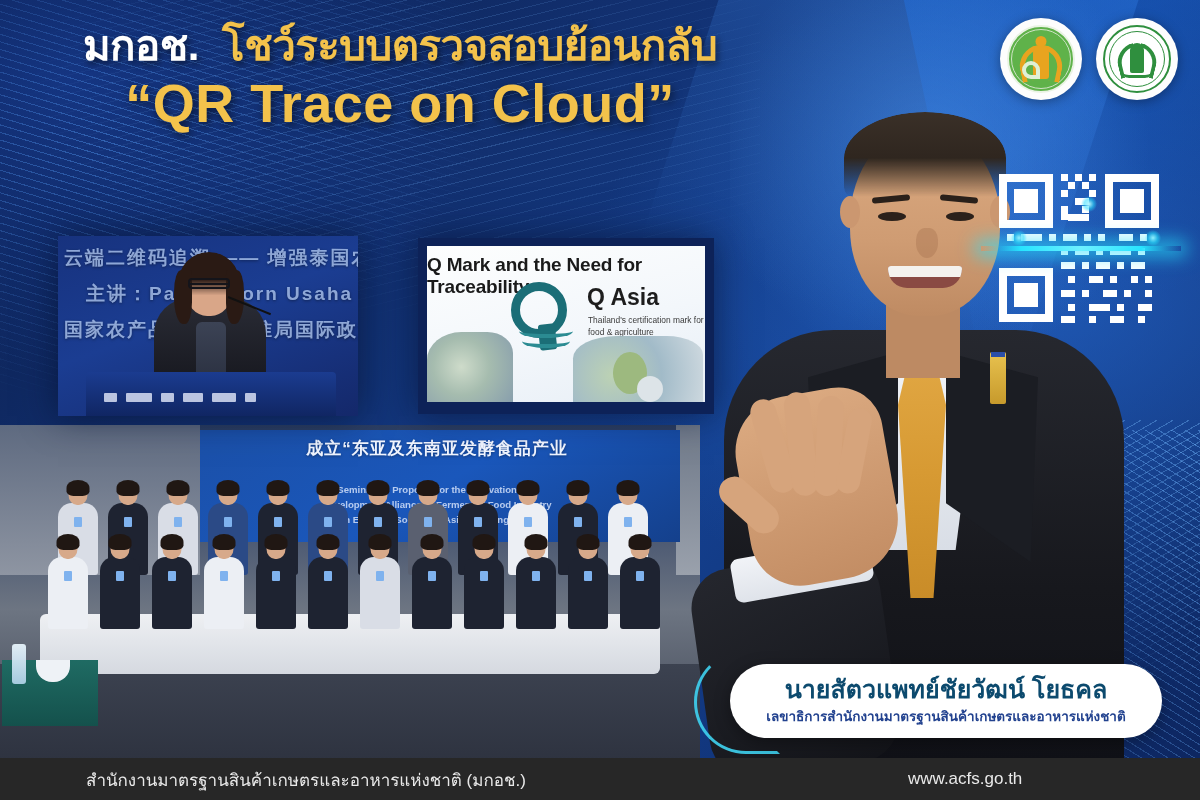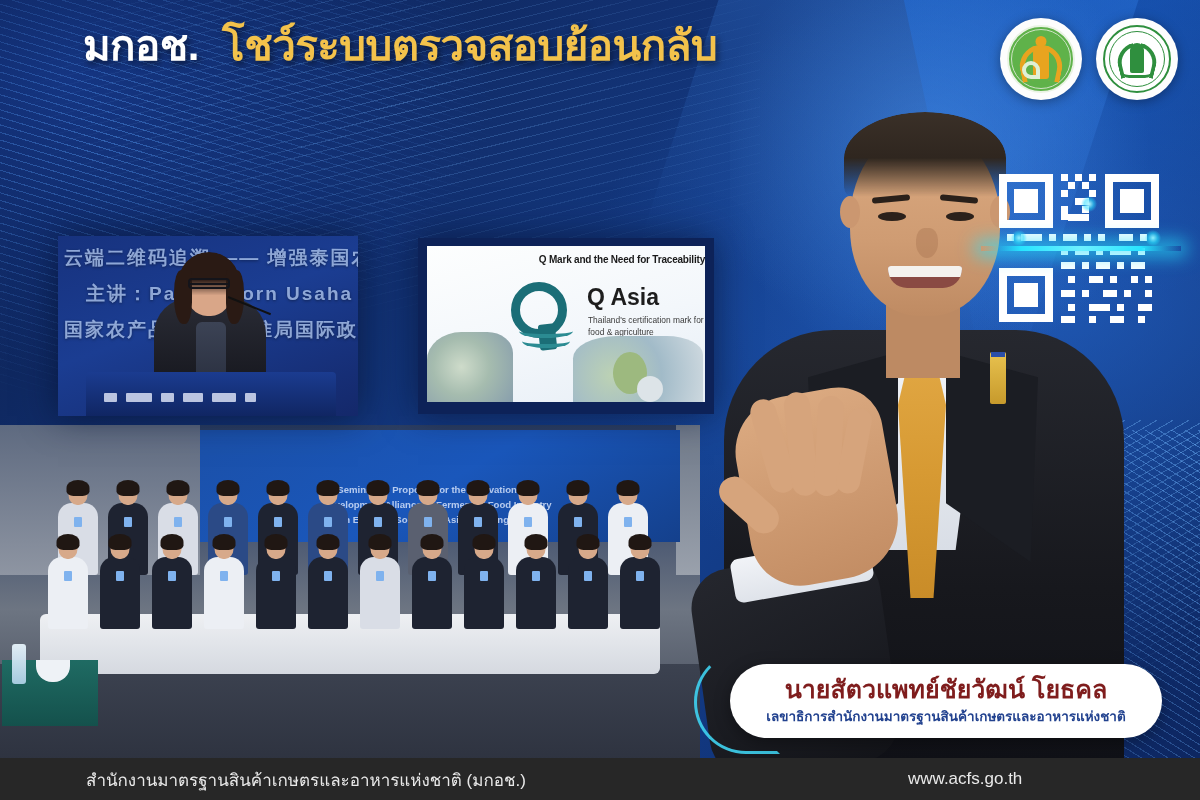--- a/index.html
+++ b/index.html
@@ -101,21 +101,21 @@
   .sp-logos i:nth-child(5){ width:24px; } .sp-logos i:nth-child(6){ width:11px; }
 
   
   .photo-slide {
     left:418px; top:238px; width:296px; height:176px;
     background:#0d2258; padding:8px 9px 12px 9px;
     box-shadow:0 0 34px rgba(5,15,45,.6);
   }
   .slide-inner { position:relative; width:100%; height:100%; overflow:hidden;
     background:linear-gradient(165deg,#fdfefe 0%,#f3f7fb 55%,#e7eef6 100%); }
-  .slide-title { text-align:right; font-size:10px; font-weight:700; color:#1a1a1a;
+  .slide-title { text-align:left; font-size:19px; font-weight:700; color:#1a1a1a;
     margin-top:8px; letter-spacing:-.2px; }
   .qmark-logo { position:absolute; left:80px; top:34px; width:66px; height:72px; }
   .qmark-ring { position:absolute; left:4px; top:2px; width:56px; height:56px;
     border:9px solid #1b6e77; border-radius:50%; }
   .qmark-tail { position:absolute; left:32px; top:44px; width:17px; height:26px;
     background:#1b6e77; border-radius:3px; transform:rotate(-6deg); }
   .qmark-wave { position:absolute; left:12px; top:50px; width:54px; height:8px;
     border-bottom:4px solid #2b8b92; border-radius:0 0 60% 60%/0 0 100% 100%; }
   .qmark-wave2 { position:absolute; left:15px; top:60px; width:48px; height:8px;
     border-bottom:4px solid #2b8b92; border-radius:0 0 60% 60%/0 0 100% 100%; }
@@ -284,21 +284,21 @@
   .hl2 { font-size:54px; font-weight:700; color:#f3c24b; margin-top:4px;
     letter-spacing:.5px; text-shadow:2px 3px 8px rgba(0,0,0,.55); }
   .hl3 { font-size:42px; font-weight:700; color:#ffffff; margin-top:4px;
     letter-spacing:-.5px; text-shadow:2px 3px 7px rgba(0,0,0,.55); }
 
   
   .name-badge { position:absolute; left:730px; top:664px; width:432px; height:74px;
     background:#ffffff; border-radius:37px; z-index:10;
     box-shadow:0 4px 16px rgba(0,0,0,.35);
     display:flex; flex-direction:column; align-items:center; justify-content:center; }
-  .nb-name { font-size:25px; font-weight:700; color:#7f1d1d; line-height:1.15; }
+  .nb-name { font-size:25px; font-weight:700; color:#0c4a6e; line-height:1.15; }
   .nb-role { font-size:13.5px; font-weight:600; color:#22428f; margin-top:2px; }
   .nb-arc { position:absolute; left:694px; top:650px; width:86px; height:104px; z-index:9;
     border:3px solid #3fd2f0; border-right-color:transparent; border-top-color:transparent;
     border-radius:52px 0 0 52px; opacity:.9; }
 
   
   .footer { position:absolute; left:0; bottom:0; width:1200px; height:42px;
     background:#272727; z-index:12; }
   .ft-org { position:absolute; left:86px; top:50%; transform:translateY(-50%);
     font-size:17px; color:#e9e9e9; white-space:nowrap; }
@@ -314,20 +314,21 @@
   <div class="wedge-2"></div>
   <div class="lines-a"></div>
   <div class="lines-b"></div>
   <div class="lines-c"></div>
   <div class="lines-d"></div>
 
   <div class="photo photo-group">
     <div class="grp-wall-l"></div>
     <div class="grp-wall-r"></div>
     <div class="grp-screen"></div>
+    <div class="grp-cn1">成立“东亚及东南亚发酵食品产业</div>
     <div class="grp-en">
       <div>Seminar on Proposal for the Innovation and</div>
       <div>Development Alliance of Fermented Food Industry</div>
       <div>in East and Southeast Asia - Meeting Pilot</div>
     </div>
     <div class="grp-floor"></div>
     <div class="grp-seats"></div>
     <div class="row-back">
       <div class="person sh">
           <div class="body"></div>
@@ -649,20 +650,21 @@
       <div class="qr-spark" style="left:16px;top:62px;"></div>
       <div class="qr-scan"></div>
     </div>
   </div>
 
   <div class="headline">
     <div class="hl1">
       <span class="white">มกอช.</span>
       <span class="gold">โชว์ระบบตรวจสอบย้อนกลับ</span>
     </div>
+    <div class="hl2">“QR Trace on Cloud”</div>
   </div>
 
   <div class="nb-arc"></div>
   <div class="name-badge">
     <div class="nb-name">นายสัตวแพทย์ชัยวัฒน์ โยธคล</div>
     <div class="nb-role">เลขาธิการสำนักงานมาตรฐานสินค้าเกษตรและอาหารแห่งชาติ</div>
   </div>
 
   <div class="footer">
     <div class="ft-org">สำนักงานมาตรฐานสินค้าเกษตรและอาหารแห่งชาติ (มกอช.)</div>

